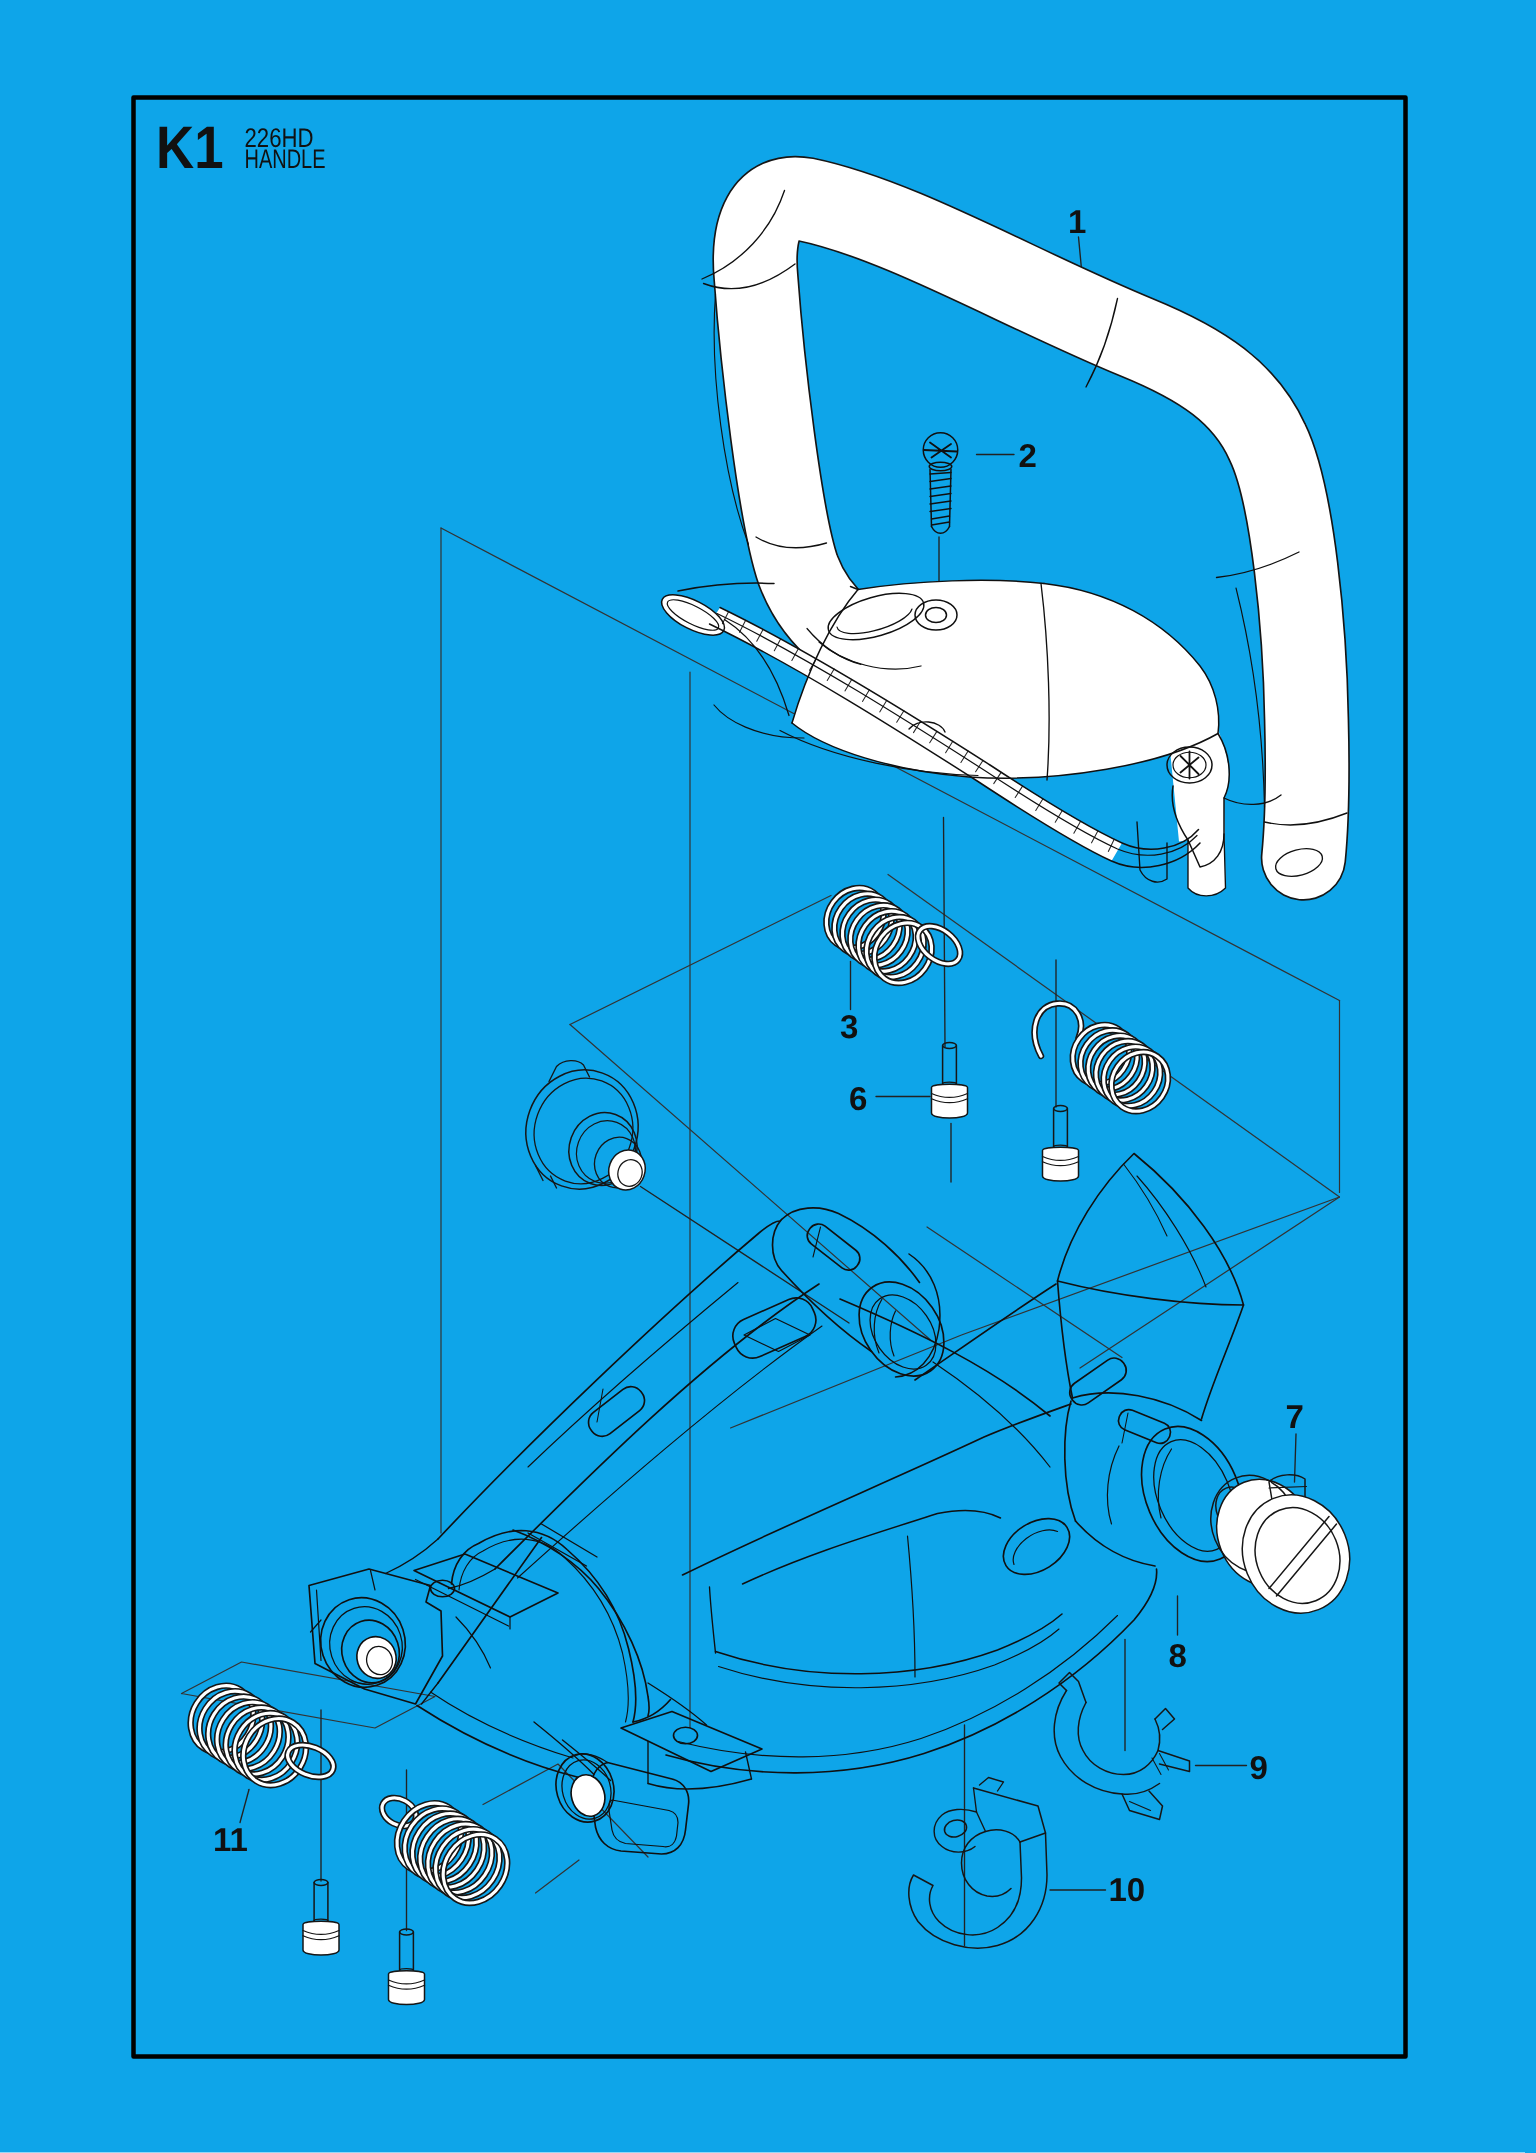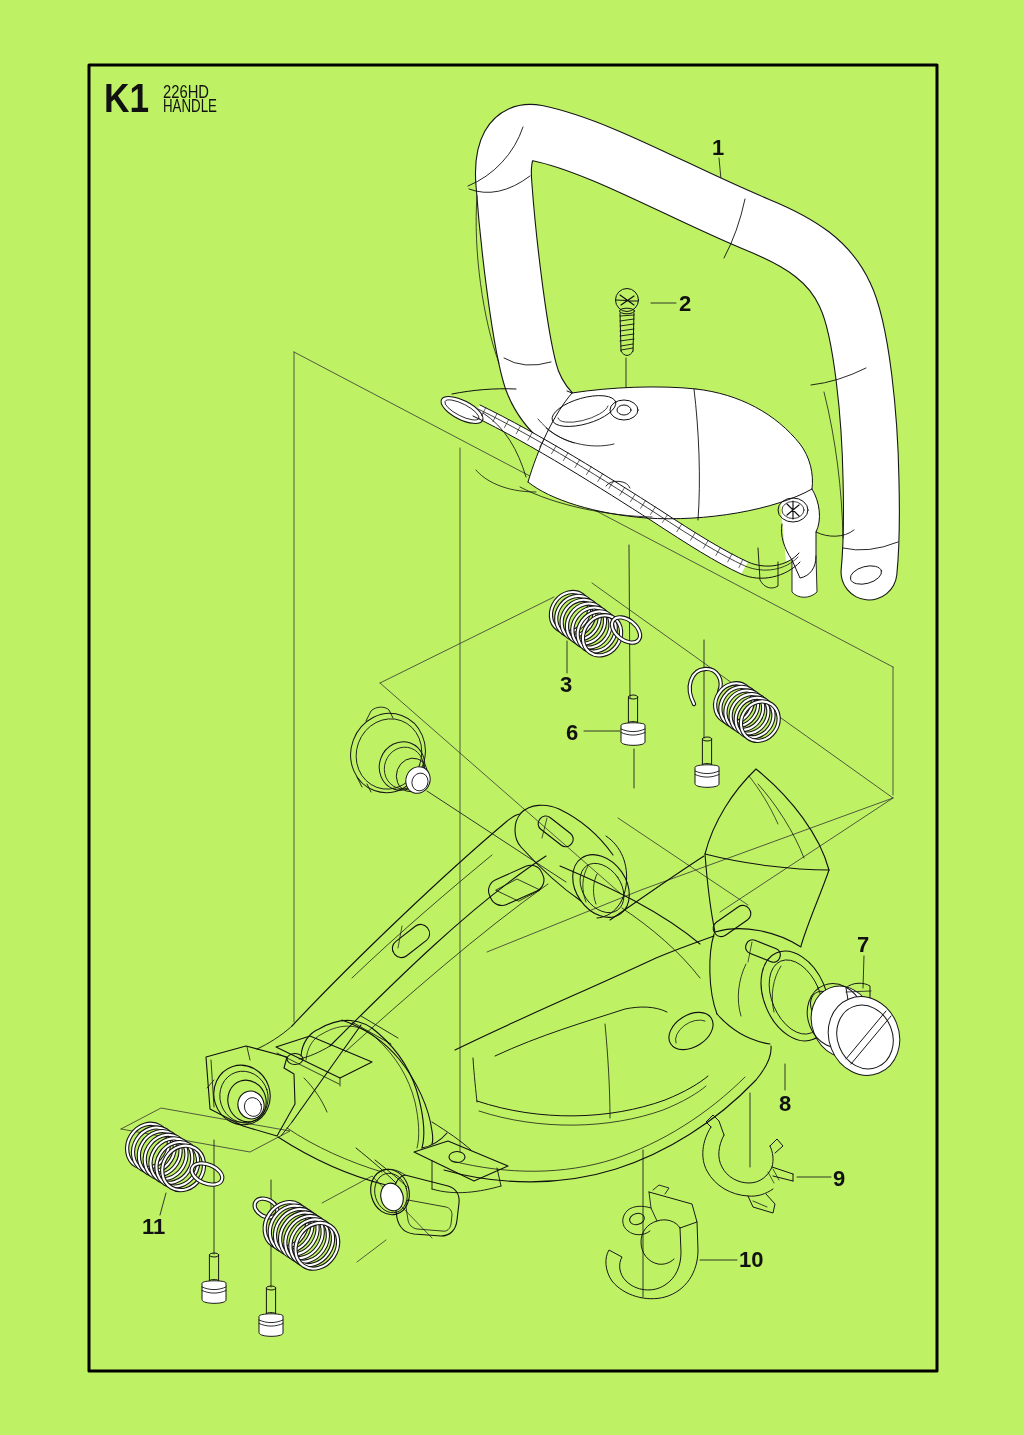--- a/index.html
+++ b/index.html
@@ -1,16 +1,16 @@
 <!DOCTYPE html>
 <html><head>
 <meta charset="utf-8">
 <style>
   html,body{margin:0;padding:0;background:#ffffff;}
-  #page{position:relative;width:1024px;height:1435px;background:#bef264;overflow:hidden;}
+  #page{position:relative;width:1024px;height:1435px;background:#0ea5e9;overflow:hidden;}
   svg{position:absolute;left:0;top:0;}
   text{font-family:"Liberation Sans",sans-serif;fill:#111;}
 </style>
 </head>
 <body>
 <div id="page">
 <svg width="1024" height="1435" viewBox="0 0 1024 1435">
   <g fill="none" stroke="#101010" stroke-width="1.15" stroke-linecap="round" stroke-linejoin="round">
 
     <rect x="89" y="65" width="848" height="1306" fill="none" stroke="#000" stroke-width="3"></rect>

